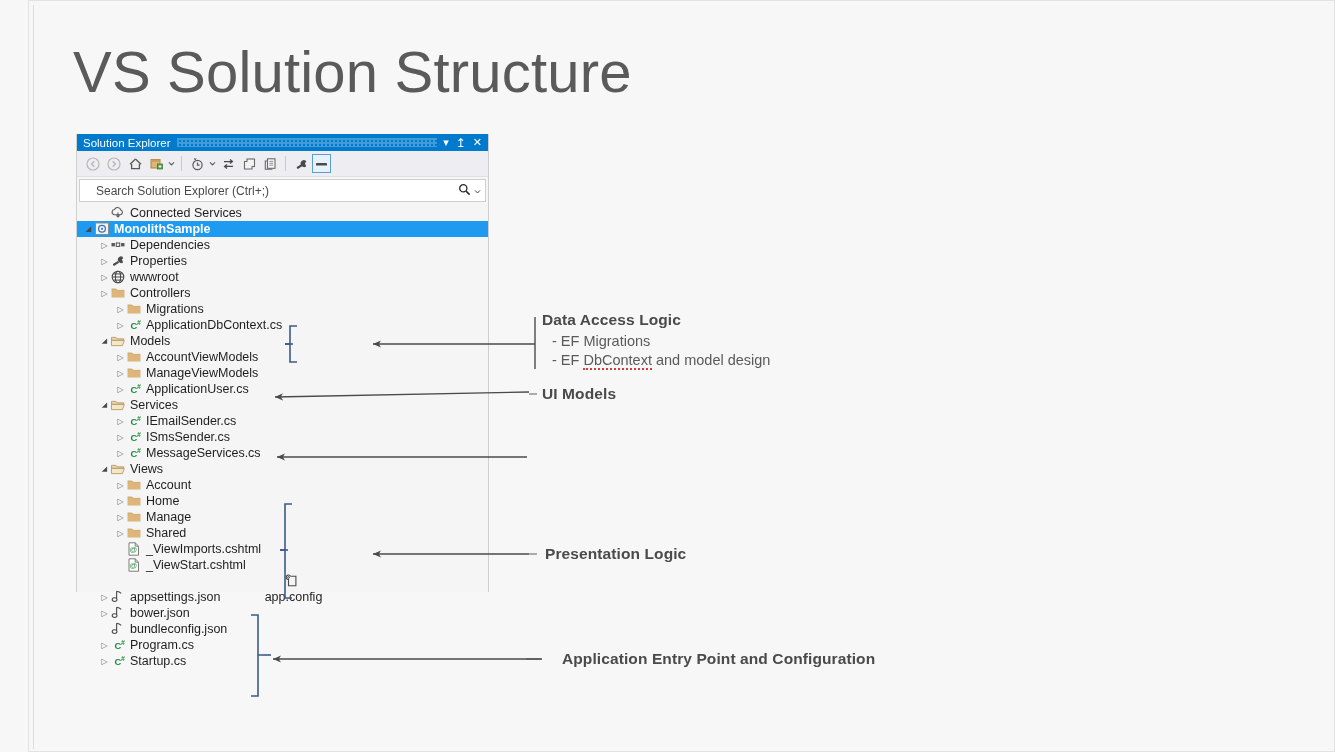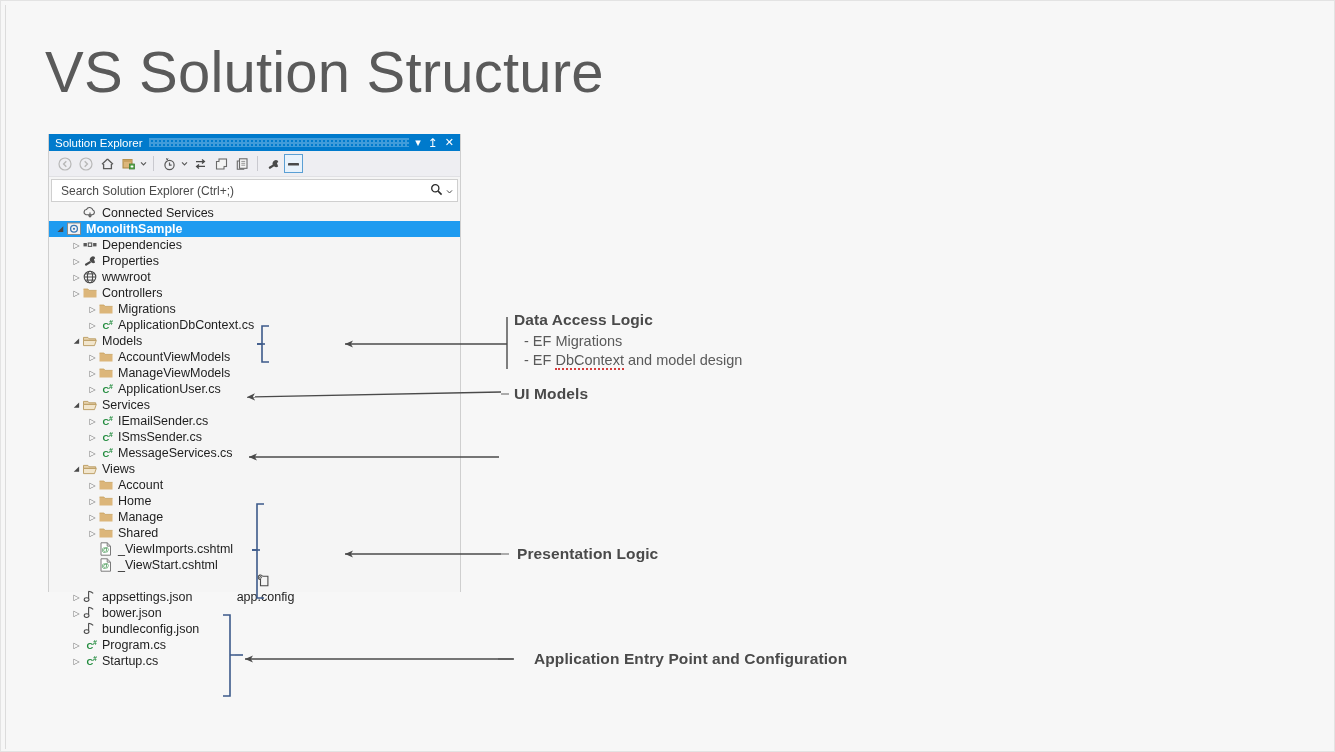--- a/index.html
+++ b/index.html
@@ -8,20 +8,21 @@
     background:#f7f7f7;
     font-family:"Liberation Sans", sans-serif;
     overflow:hidden;
     position:relative;
   }
   #slide{
     position:absolute;inset:0;
     background:#f7f7f7;
     border:1px solid #e3e3e3;
     box-sizing:border-box;
+    margin-left:28px;
   }
   #slide:before{
     content:"";position:absolute;left:4px;top:4px;width:1px;height:744px;
     background:#dcdcdc;
   }
   
   .page-title{
     position:absolute;left:44px;top:37px;
     font-size:58px;font-weight:300;color:#5a5a5a;
     letter-spacing:0.2px;white-space:nowrap;
@@ -57,21 +58,21 @@
     display:flex;align-items:center;padding-left:6px;gap:1px;
   }
   .ti{width:20px;height:20px;display:flex;align-items:center;justify-content:center;}
   .ti svg{display:block;}
   .ti.caret{width:9px;}
   .tsep{width:1px;height:15px;background:#c9c9cf;margin:0 4px;}
   .ti.boxed{border:1px solid #5a9fd4;background:#e8f2fb;width:19px;height:19px;box-sizing:border-box;}
   .se-search{
     height:21px;background:#ffffff;border:1px solid #cfcfcf;
     margin:2px 2px 0 2px;display:flex;align-items:center;
-    padding:0 4px 0 9px;
+    padding:0 4px 0 16px;
   }
   .se-search .ph{flex:1;color:#4a4a4a;font-size:12px;}
   .se-tree{padding-top:3px;font-size:12.5px;}
   .row{height:16px;display:flex;align-items:center;white-space:nowrap;position:relative;}
   .row.sel{background:#1e9bf0;color:#ffffff;font-weight:bold;}
   .exp{width:11px;text-align:center;font-size:8px;color:#6d6d6d;flex:none;}
   .exp.open{color:#4a4a4a;}
   .ico{width:16px;height:16px;flex:none;margin-right:4px;display:flex;align-items:center;justify-content:center;}
   .ico svg{display:block;}
   .lbl{font-size:12.5px;line-height:16px;}

